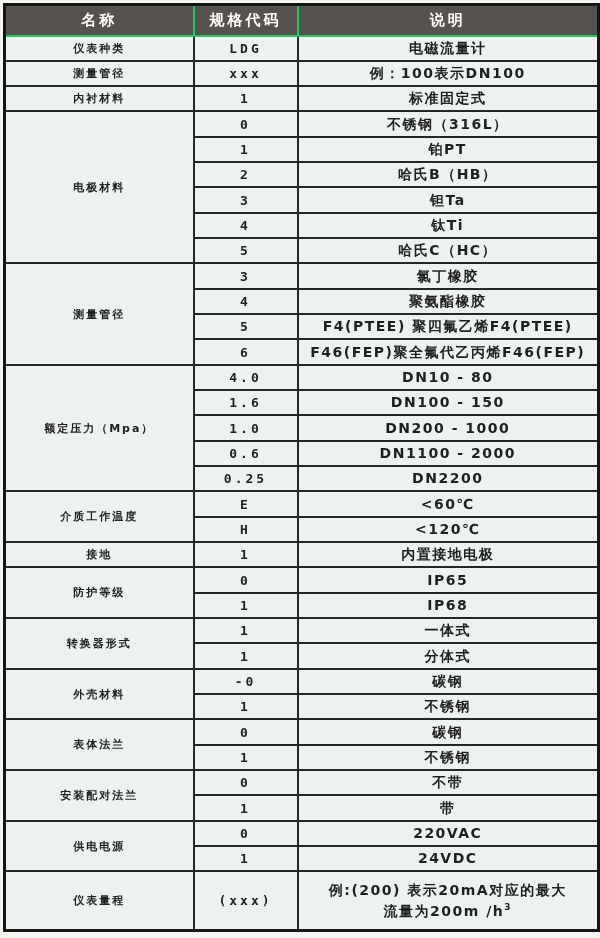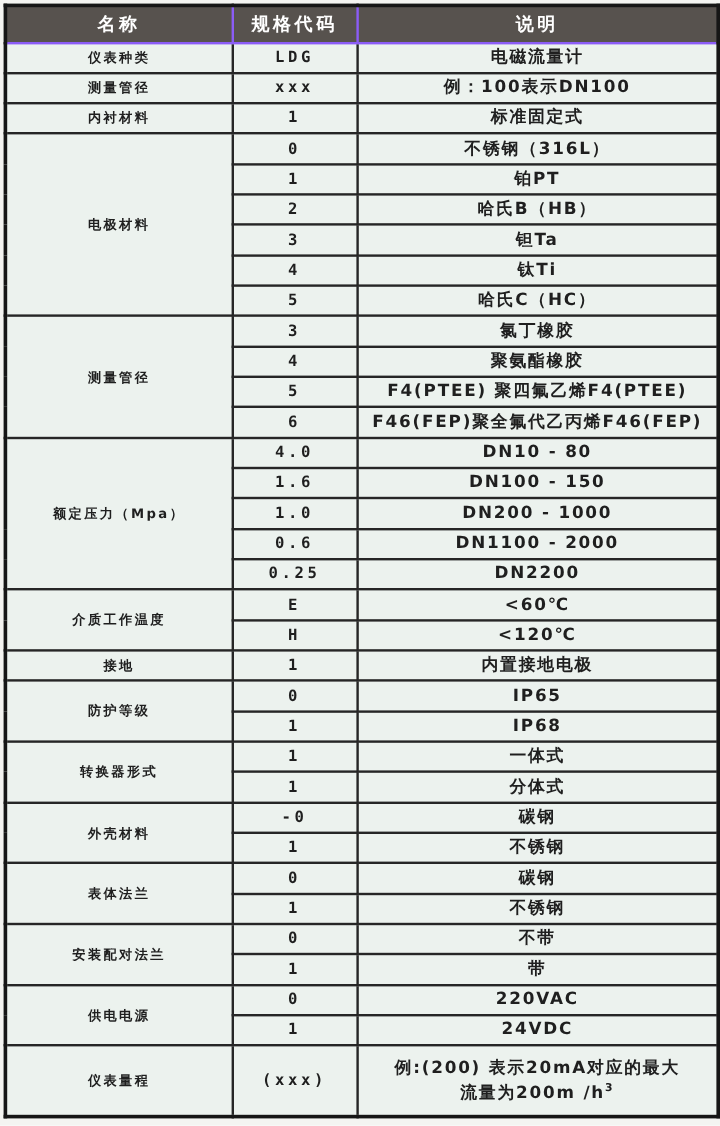--- a/index.html
+++ b/index.html
@@ -15,21 +15,21 @@
     background:#ecf2ee;
     border:3px solid #161616;
     font-weight:bold;color:#1f1f1f;
   }
   col.c1{width:189px}
   col.c2{width:104px}
   col.c3{width:301px}
   thead tr{height:31px;}
   th{
     background:#57524e;color:#ffffff;
-    border:2px solid #8b5cf6;
+    border:2px solid #22c55e;
     font-size:15px;letter-spacing:3px;
     font-weight:bold;text-align:center;
     padding:0;
   }
   td{
     border:2px solid #262626;
     text-align:center;vertical-align:middle;
     font-size:14px;padding:0 2px;
   }
   td.name{font-size:11px;letter-spacing:2px;}

